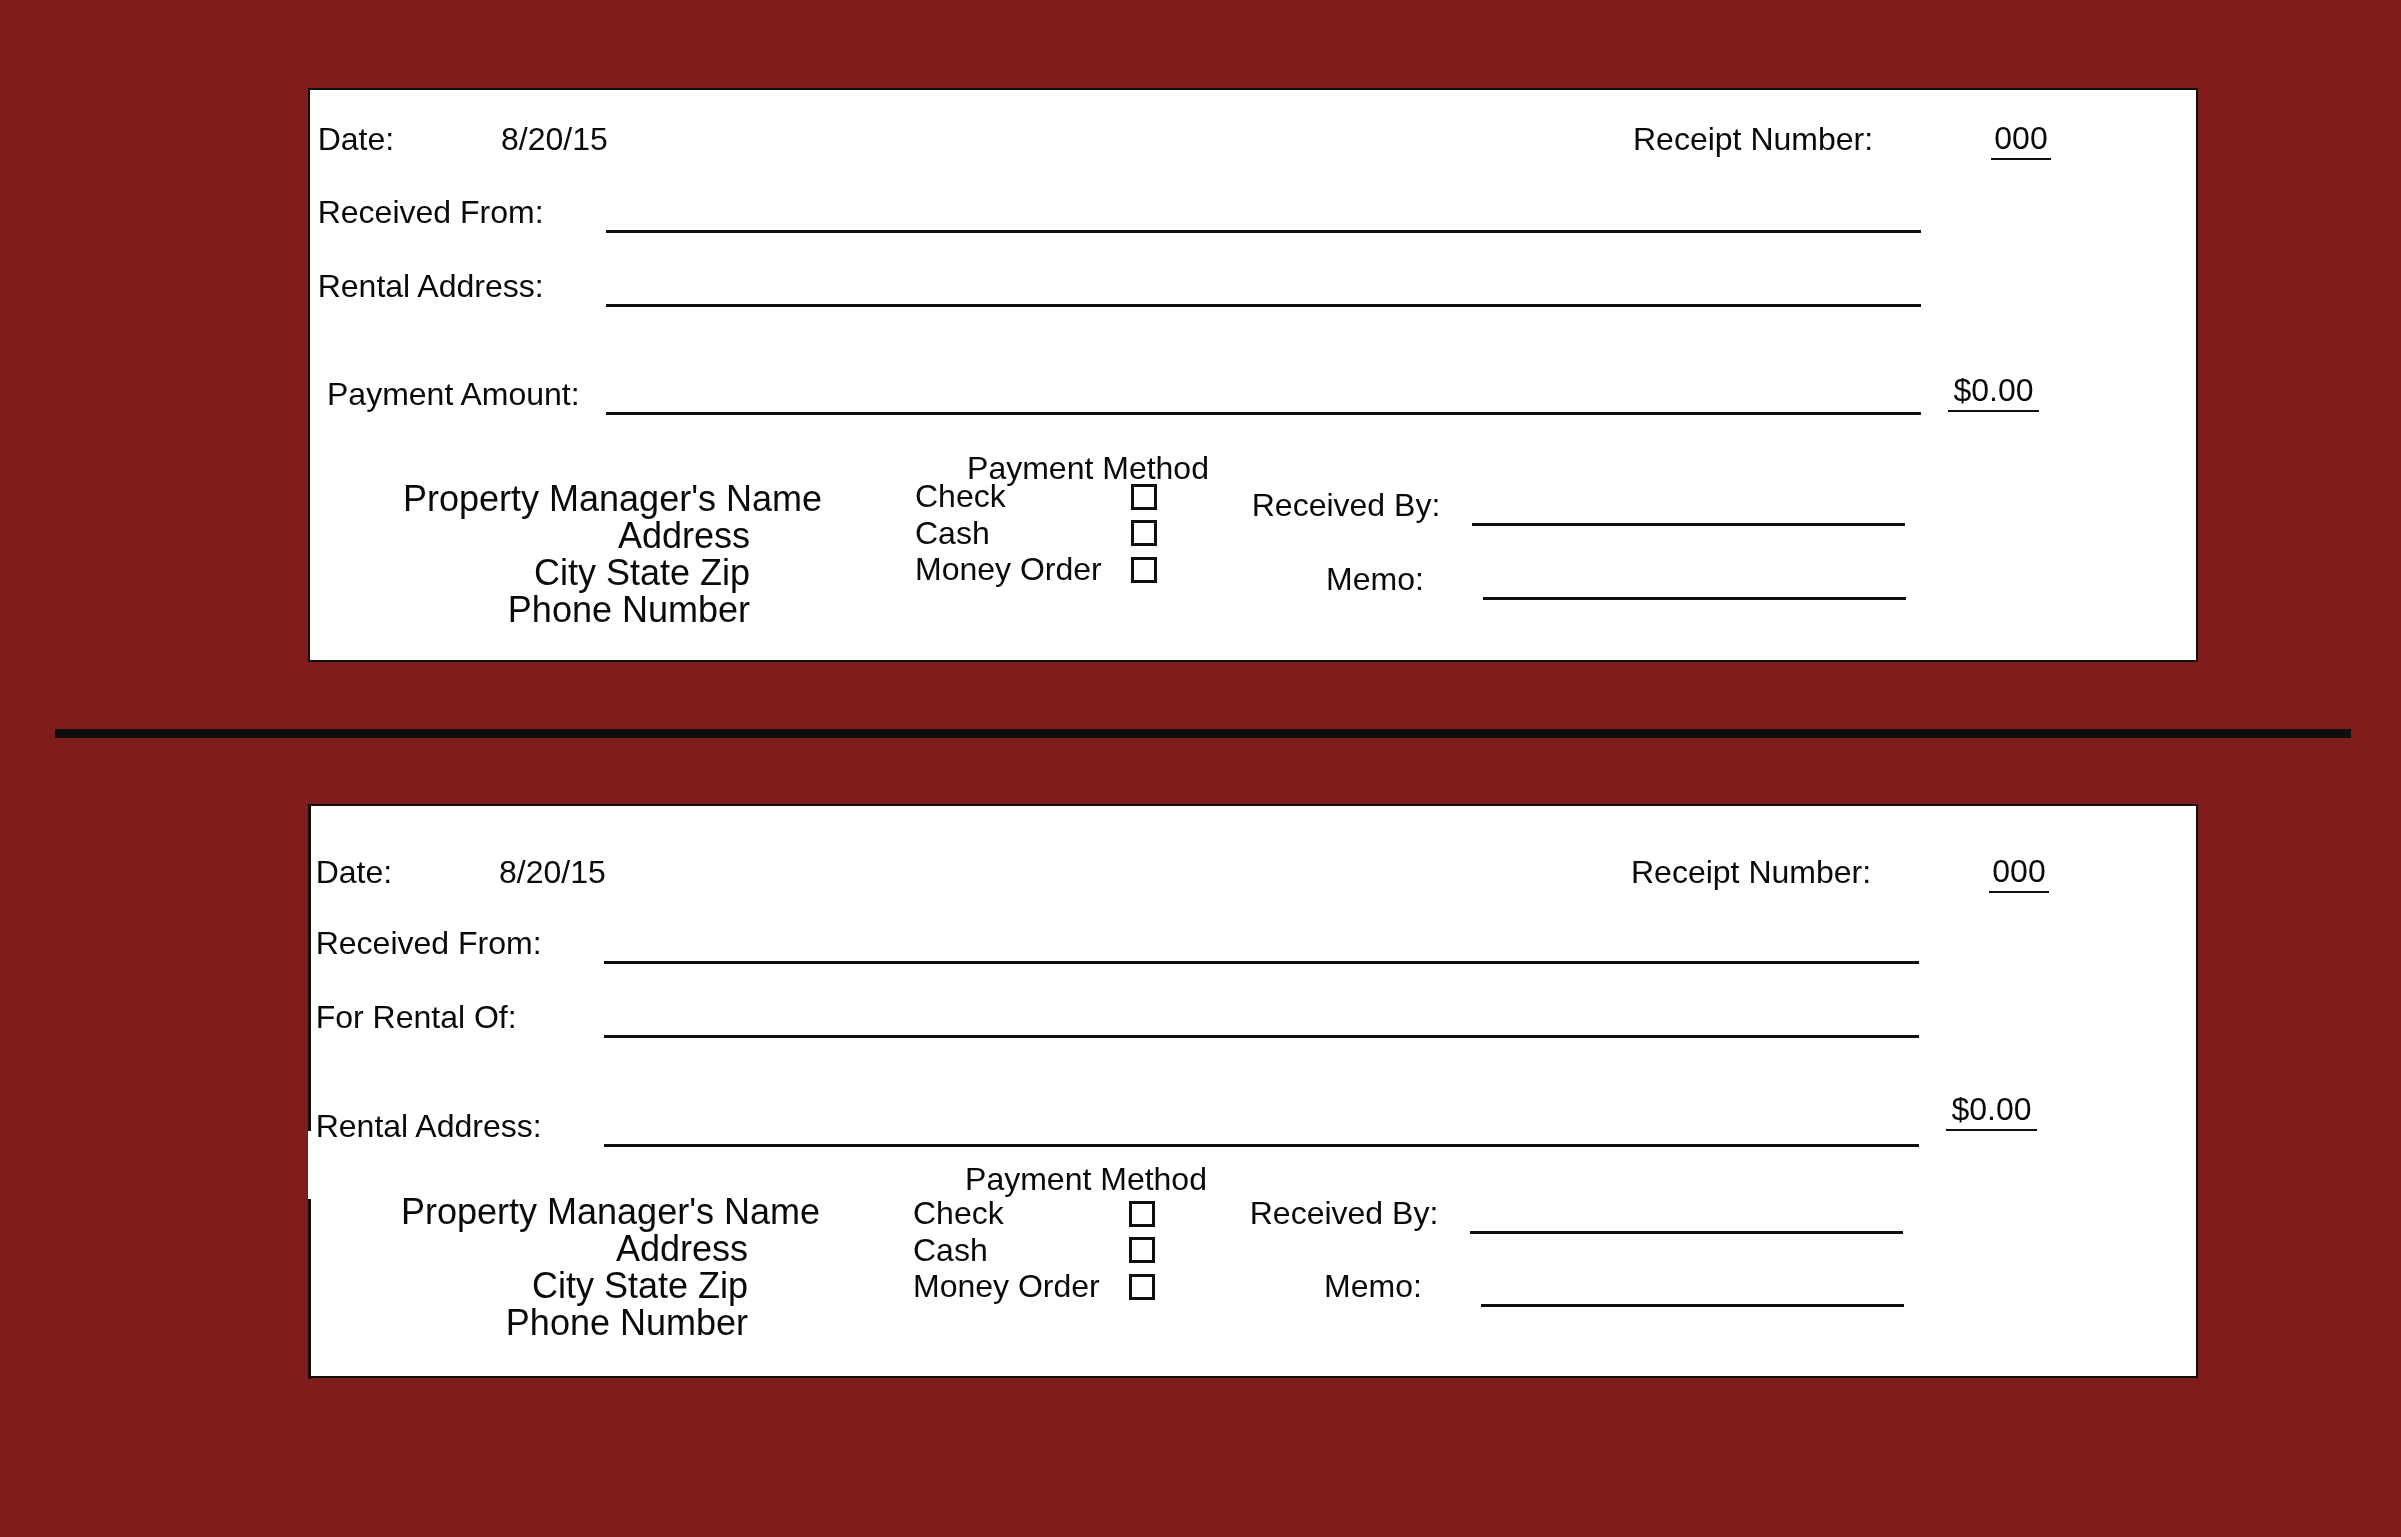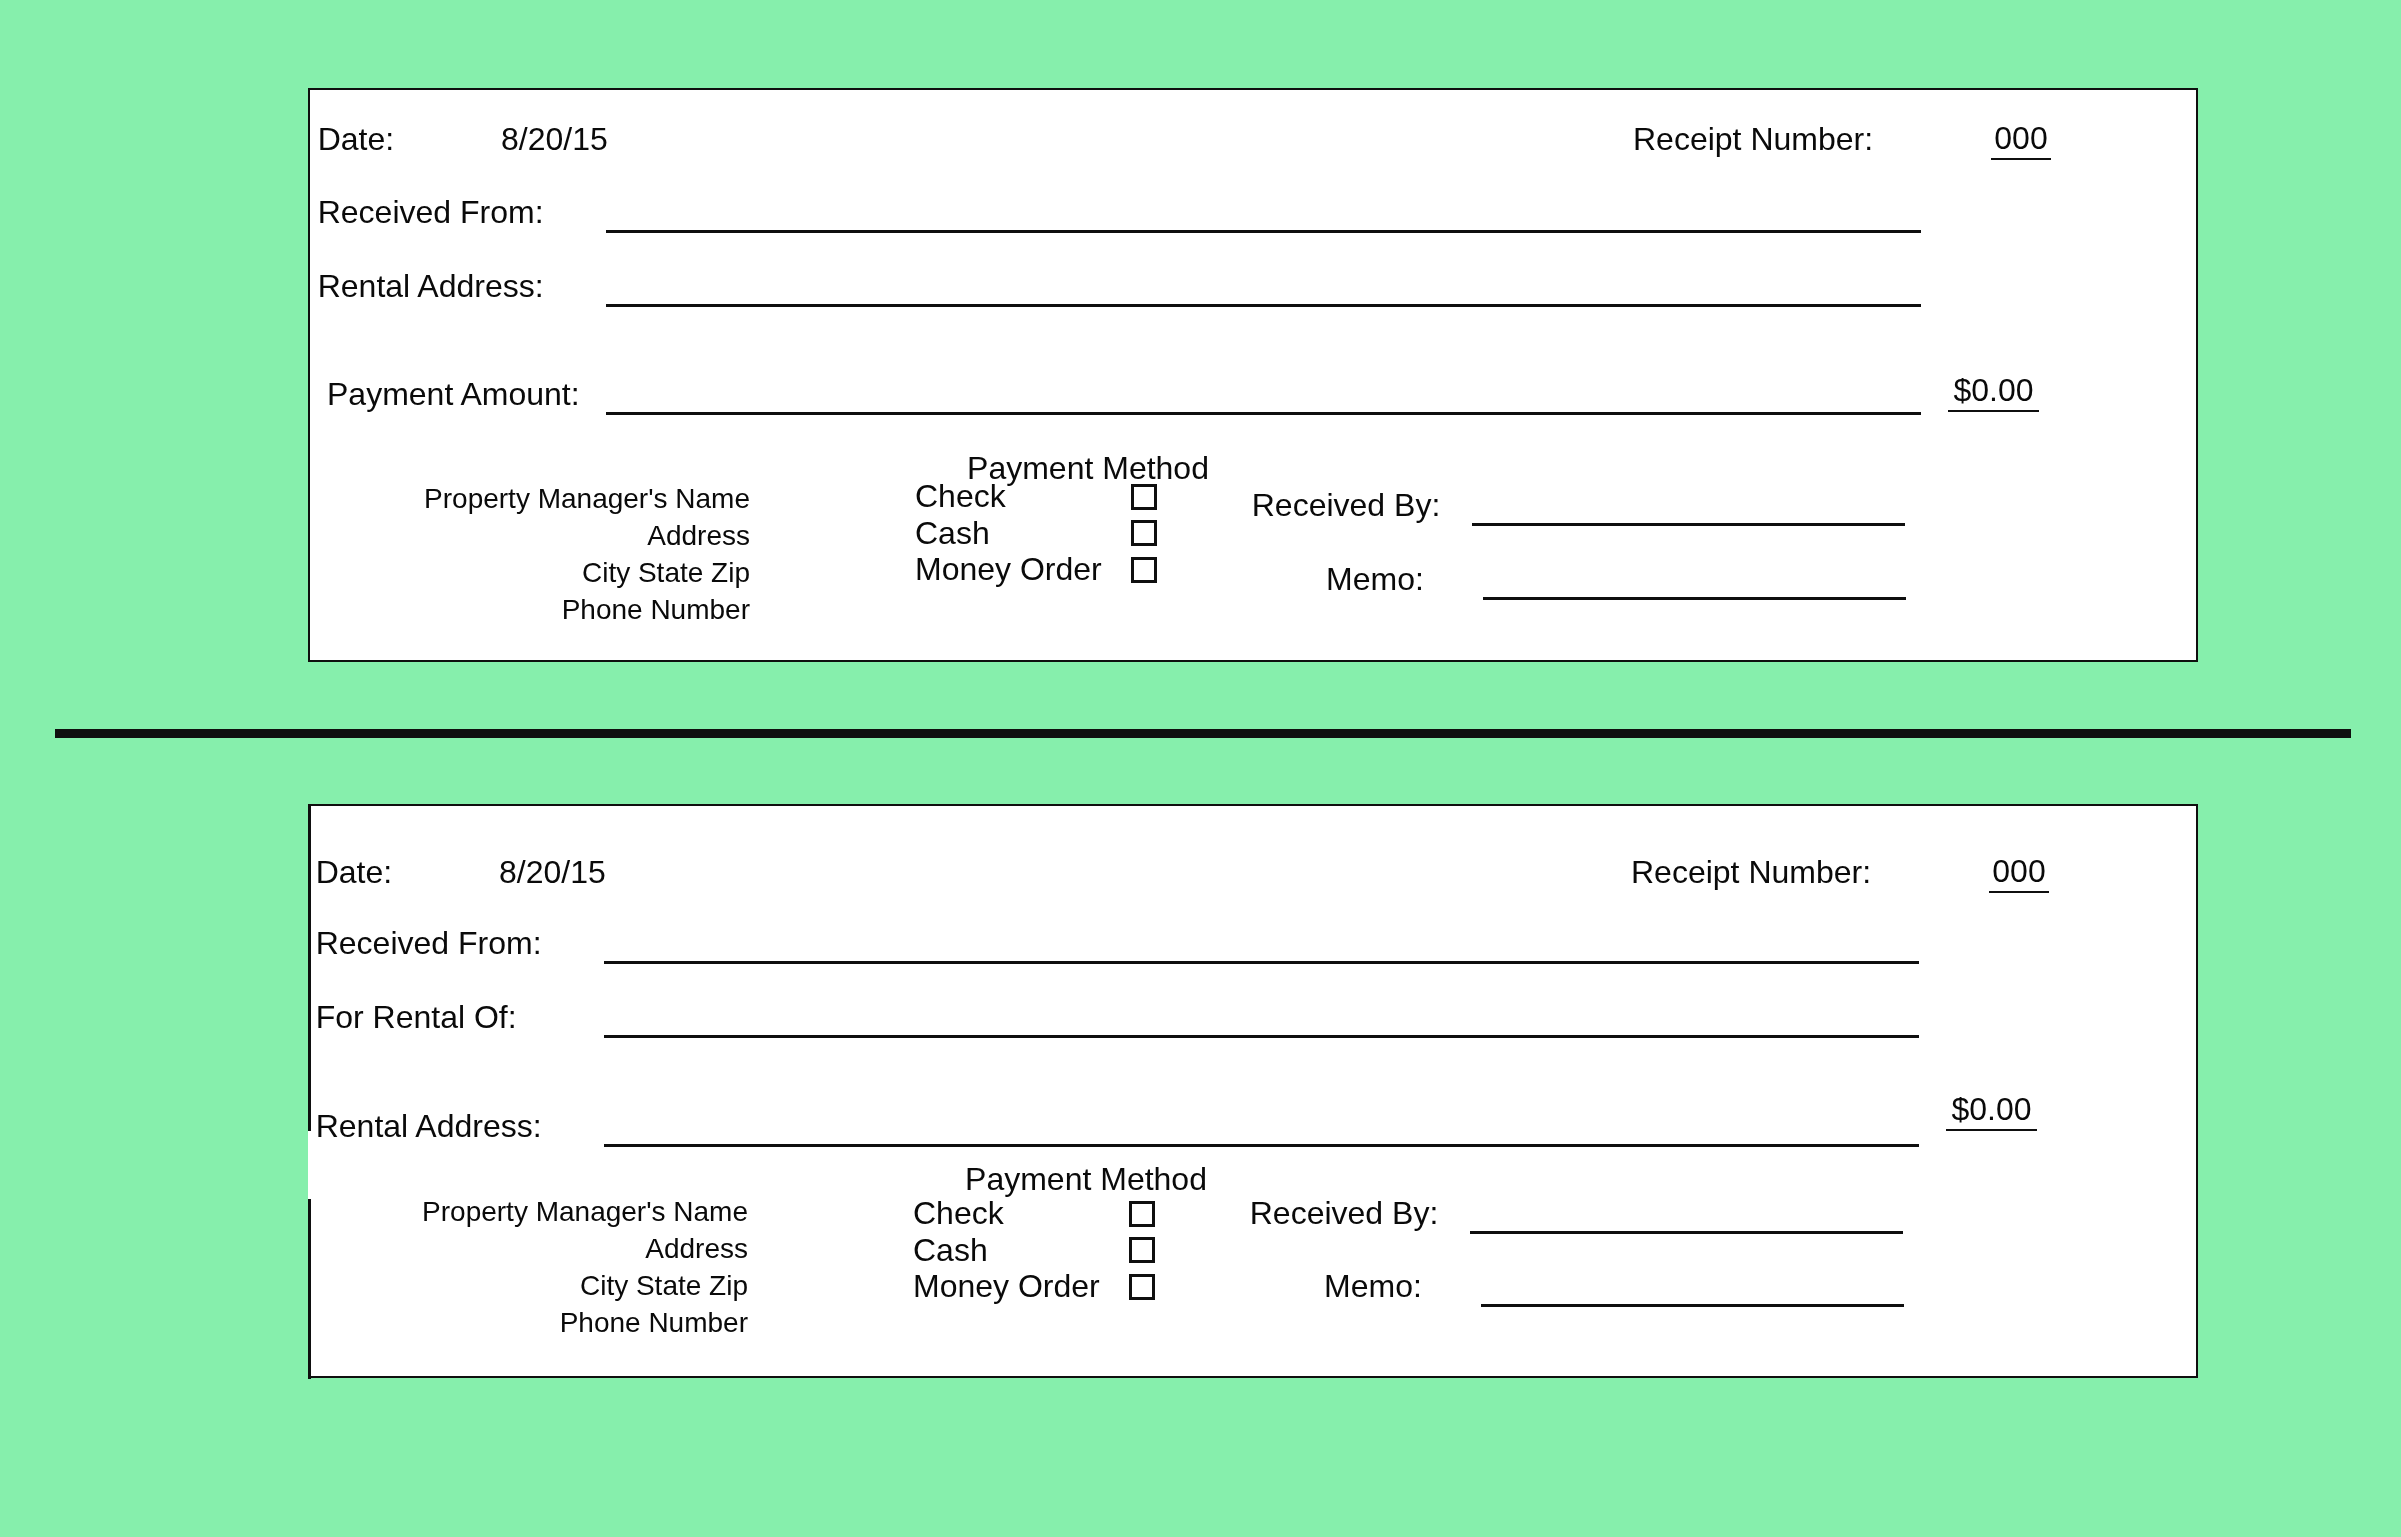--- a/index.html
+++ b/index.html
@@ -4,21 +4,21 @@
 <style>
   html, body {
     margin: 0;
     padding: 0;
     background: #ffffff;
   }
   .page {
     position: relative;
     width: 2402px;
     height: 1537px;
-    background: #86efac;
+    background: #7f1d1d;
     font-family: "Liberation Sans", sans-serif;
     color: #0a0a0a;
     overflow: hidden;
   }
   .box {
     position: absolute;
     box-sizing: border-box;
     background: #ffffff;
   }
   .box.full {
@@ -61,21 +61,21 @@
   .checkbox {
     position: absolute;
     box-sizing: border-box;
     width: 26px;
     height: 26px;
     border: 3.8px solid #0f0f0f;
     background: #ffffff;
   }
   .mgr {
     position: absolute;
-    font-size: 28px;
+    font-size: 36px;
     line-height: 37px;
     text-align: right;
     white-space: nowrap;
   }
   .divider {
     position: absolute;
     background: #0f0f0f;
   }
 </style>
 </head>

